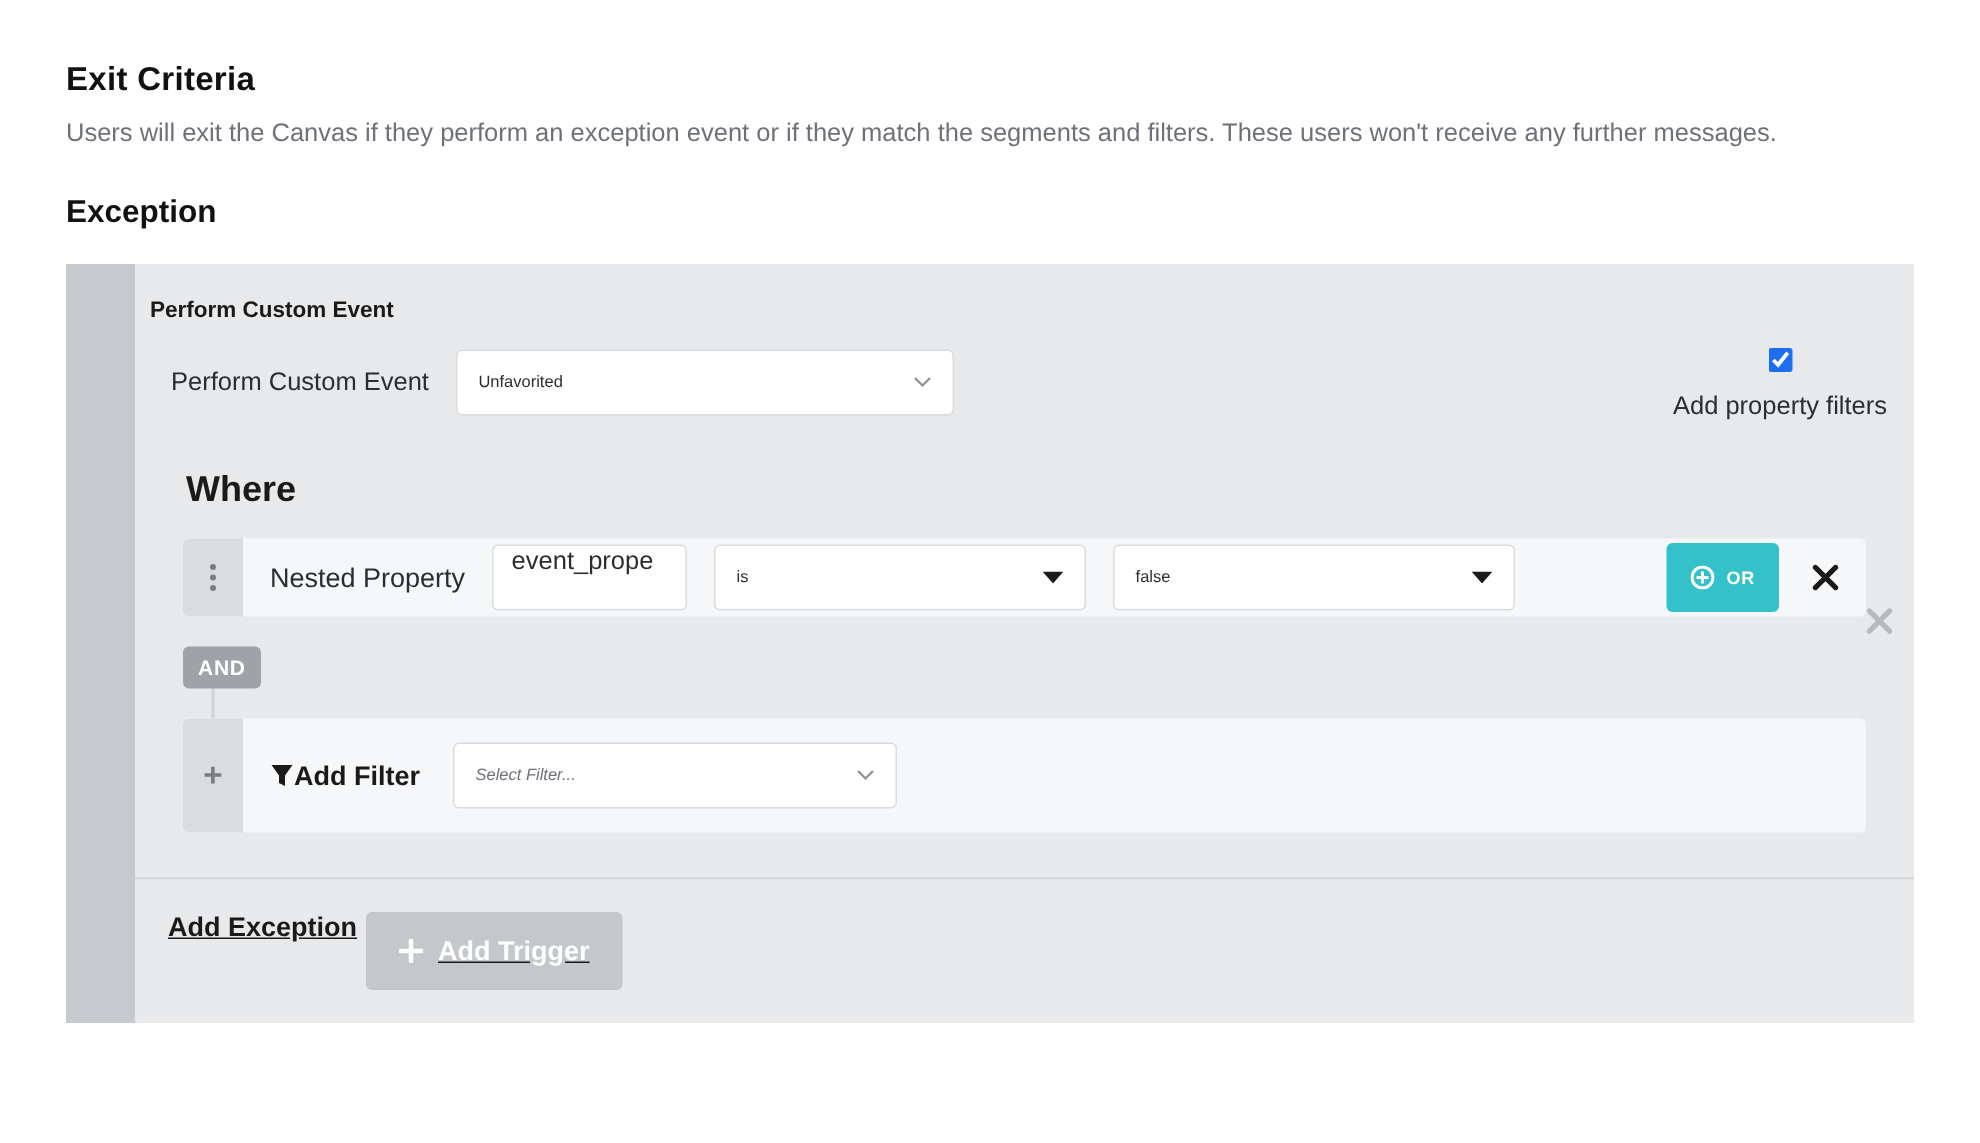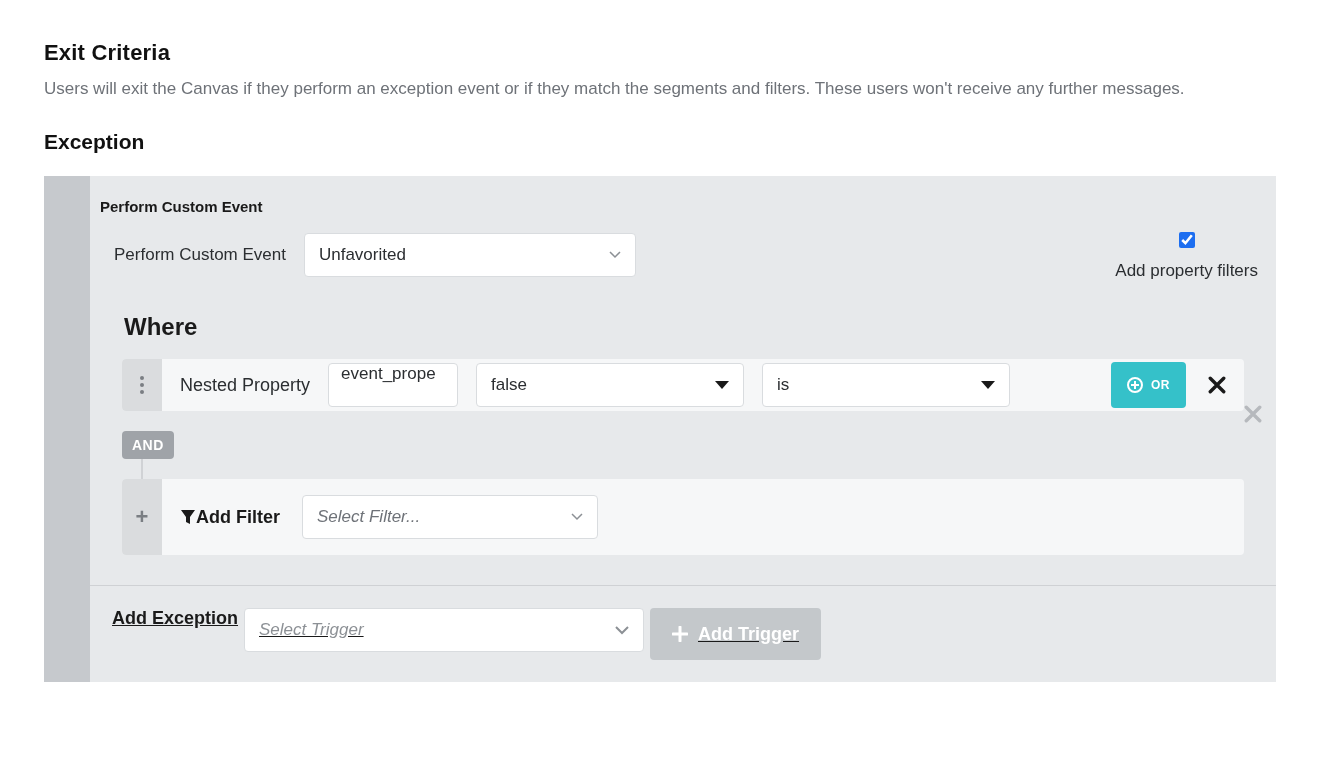--- a/index.html
+++ b/index.html
@@ -69,21 +69,21 @@
   }
   .select {
     display: inline-flex;
     align-items: center;
     justify-content: space-between;
     background: #fff;
     border: 1px solid #d9dcdf;
     border-radius: 4px;
     height: 44px;
     padding: 0 14px;
-    font-size: 17px;
+    font-size: 11px;
     color: #2b2e31;
     cursor: pointer;
   }
   .select .caret {
     margin-left: 12px;
     color: #8c9095;
   }
   .select .caret svg { display:block; }
   .select-event { width: 332px; }
   .checkbox-wrap {
@@ -336,31 +336,31 @@
                 <circle cx="3" cy="4" r="2" fill="#7a7e83"></circle>
                 <circle cx="3" cy="11" r="2" fill="#7a7e83"></circle>
                 <circle cx="3" cy="18" r="2" fill="#7a7e83"></circle>
               </svg>
             </div>
             <div class="filter-content">
               <span class="filter-label">Nested Property</span>
 
               <div class="text-input">event_prope</div>
 
-              <div class="select select-val">
-                <span>false</span>
+              <div class="select select-op">
+                <span>is</span>
                 <span class="caret dark-caret">
                   <svg width="14" height="8" viewBox="0 0 14 8">
                       <path d="M0 0 L7 8 L14 0 Z" fill="#1a1a1a"></path>
                     </svg>
                 </span>
               </div>
 
-              <div class="select select-op">
-                <span>is</span>
+              <div class="select select-val">
+                <span>false</span>
                 <span class="caret dark-caret">
                   <svg width="14" height="8" viewBox="0 0 14 8">
                       <path d="M0 0 L7 8 L14 0 Z" fill="#1a1a1a"></path>
                     </svg>
                 </span>
               </div>
 
               <div style="flex:1"></div>
 
               <button class="or-btn">
@@ -411,28 +411,20 @@
               </div>
             </div>
           </div>
 
         </div>
       </div>
 
       <div class="footer-row">
         <span class="footer-label">Add Exception</span>
 
-        <div class="select select-trigger">
-          <span>Select Trigger</span>
-          <span class="caret">
-            <svg width="14" height="9" viewBox="0 0 14 9">
-                <path d="M1 1 L7 7 L13 1" stroke="#8c9095" stroke-width="2" fill="none"></path>
-              </svg>
-          </span>
-        </div>
 
         <button class="add-trigger-btn" disabled="">
           <span>
             <svg width="16" height="16" viewBox="0 0 16 16">
                 <path d="M8 1 V15 M1 8 H15" stroke="#fff" stroke-width="3" stroke-linecap="round"></path>
               </svg>
           </span>
           <span>Add Trigger</span>
         </button>
       </div>

